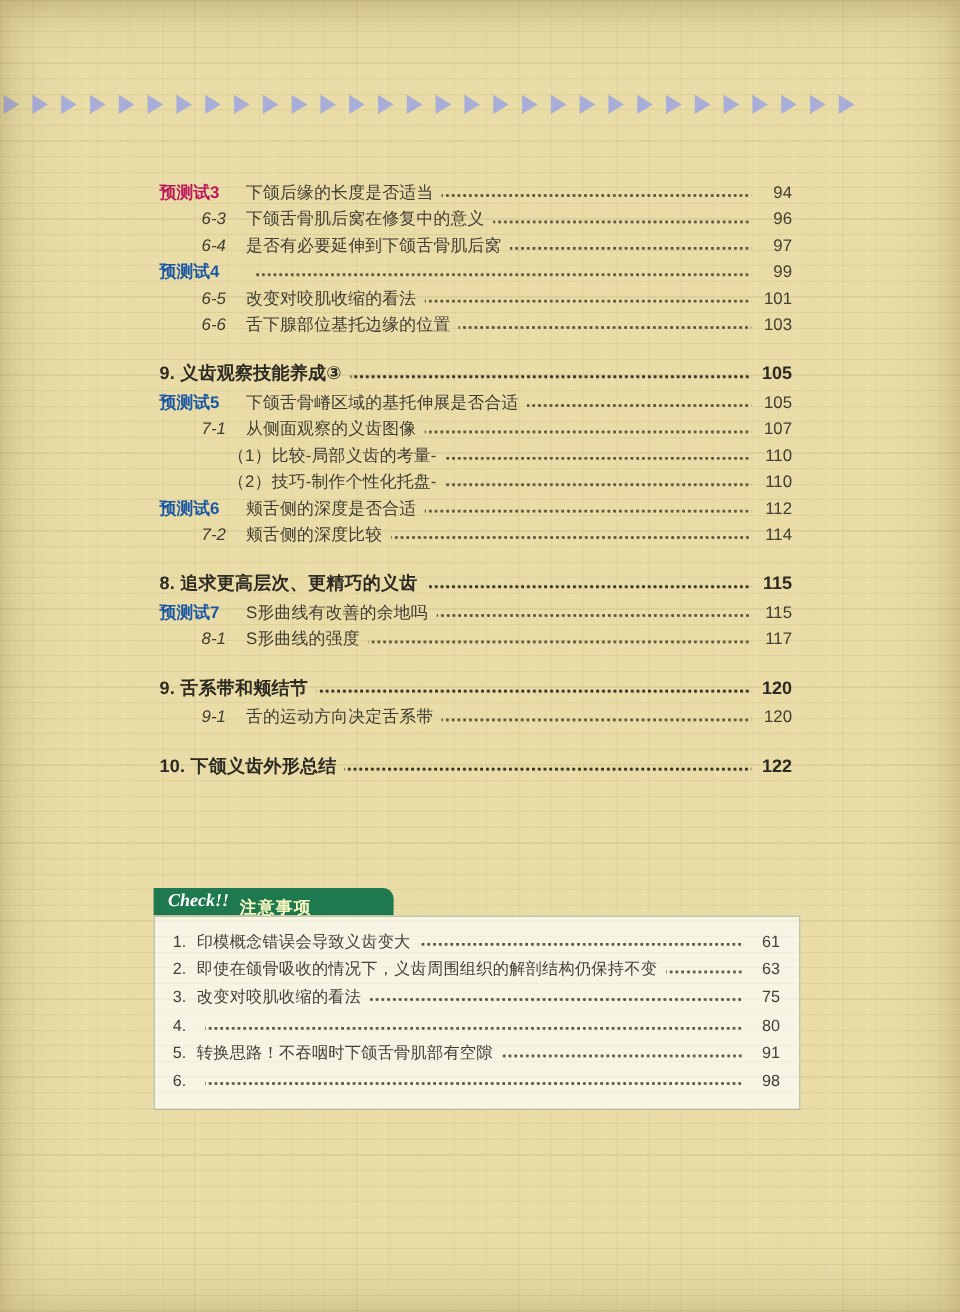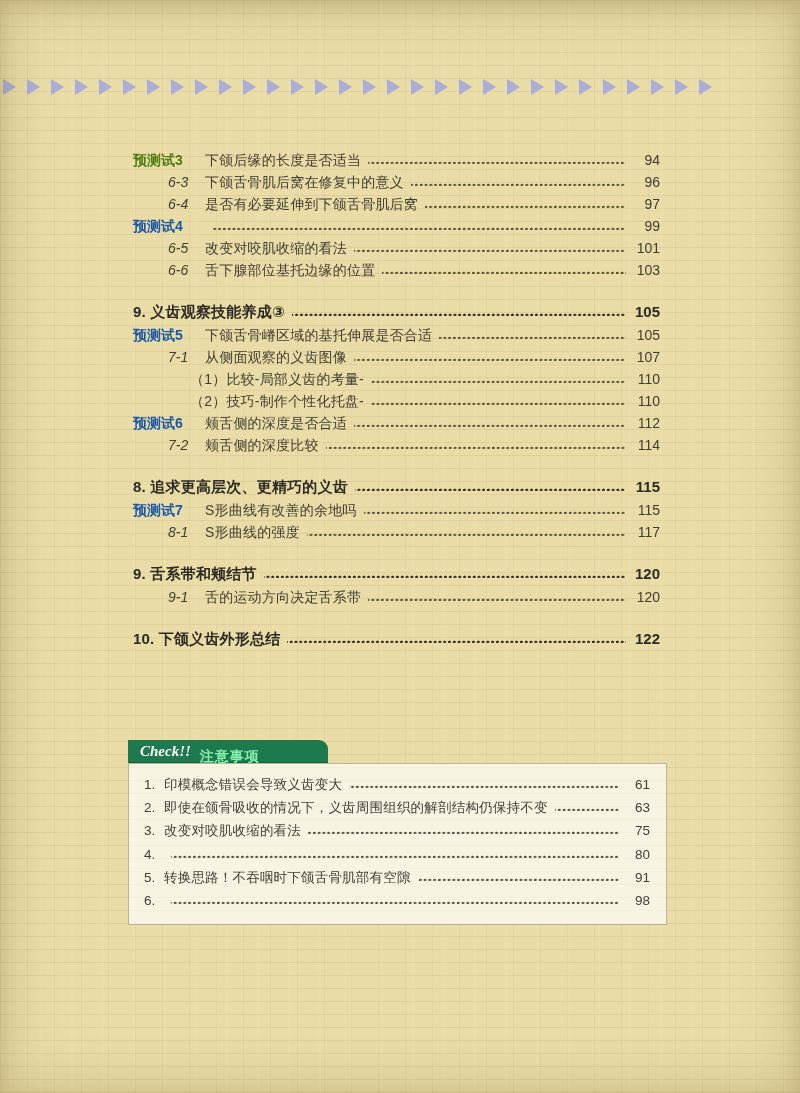--- a/index.html
+++ b/index.html
@@ -47,21 +47,21 @@
   .toc-page{min-width:30px;text-align:right;}
 
   
   .check-panel{position:absolute;left:128px;top:740px;width:539px;}
   .check-tab{
     width:200px;height:23px;border-radius:0 9px 0 0;
     display:flex;align-items:center;gap:9px;padding-left:13px;box-sizing:border-box;
     background:#1e7a4e;border-bottom:1px solid #14623c;
   }
   .check-script{font-family:"Liberation Serif","DejaVu Serif",serif;font-style:italic;font-weight:bold;font-size:15px;color:#fff;}
-  .check-label{font-weight:bold;font-size:14px;color:#86efac;letter-spacing:1px;margin-top:12px;}
+  .check-label{font-weight:bold;font-size:14px;color:#fef9c3;letter-spacing:1px;margin-top:12px;}
   .check-body{
     background:#f8f4e3;border:1px solid #b5b897;box-sizing:border-box;
     background-image:repeating-linear-gradient(0deg, rgba(150,128,70,0.05) 0 1px, transparent 1px 13px);
     padding:9px 16px 12px 15px;
   }
   .check-row{display:flex;align-items:baseline;height:23.2px;line-height:23.2px;font-size:13.5px;color:#43403a;white-space:nowrap;}
   .check-num{min-width:20px;}
   .check-row .toc-page{min-width:26px;}
 </style>
 </head>
@@ -95,21 +95,21 @@
     <span class="arrow" style="border-left-color: rgb(169, 174, 217);"></span>
     <span class="arrow" style="border-left-color: rgb(169, 174, 217);"></span>
     <span class="arrow" style="border-left-color: rgb(169, 174, 217);"></span>
     <span class="arrow" style="border-left-color: rgb(169, 174, 217);"></span>
     <span class="arrow" style="border-left-color: rgb(169, 174, 217);"></span>
     <span class="arrow" style="border-left-color: rgb(169, 174, 217);"></span>
   </div>
 
 <div class="toc" style="color: rgb(64, 61, 51);">
     <div class="toc-row pretest">
-      <span class="toc-label" style="color: #4d7c0f;">预测试3</span>
+      <span class="toc-label" style="color: #be185d;">预测试3</span>
       <span class="toc-title">下颌后缘的长度是否适当</span>
       <span class="leader"></span>
       <span class="toc-page">94</span>
     </div>
     <div class="toc-row sub">
       <span class="toc-num">6-3</span>
       <span class="toc-title">下颌舌骨肌后窝在修复中的意义</span>
       <span class="leader"></span>
       <span class="toc-page">96</span>
     </div>

